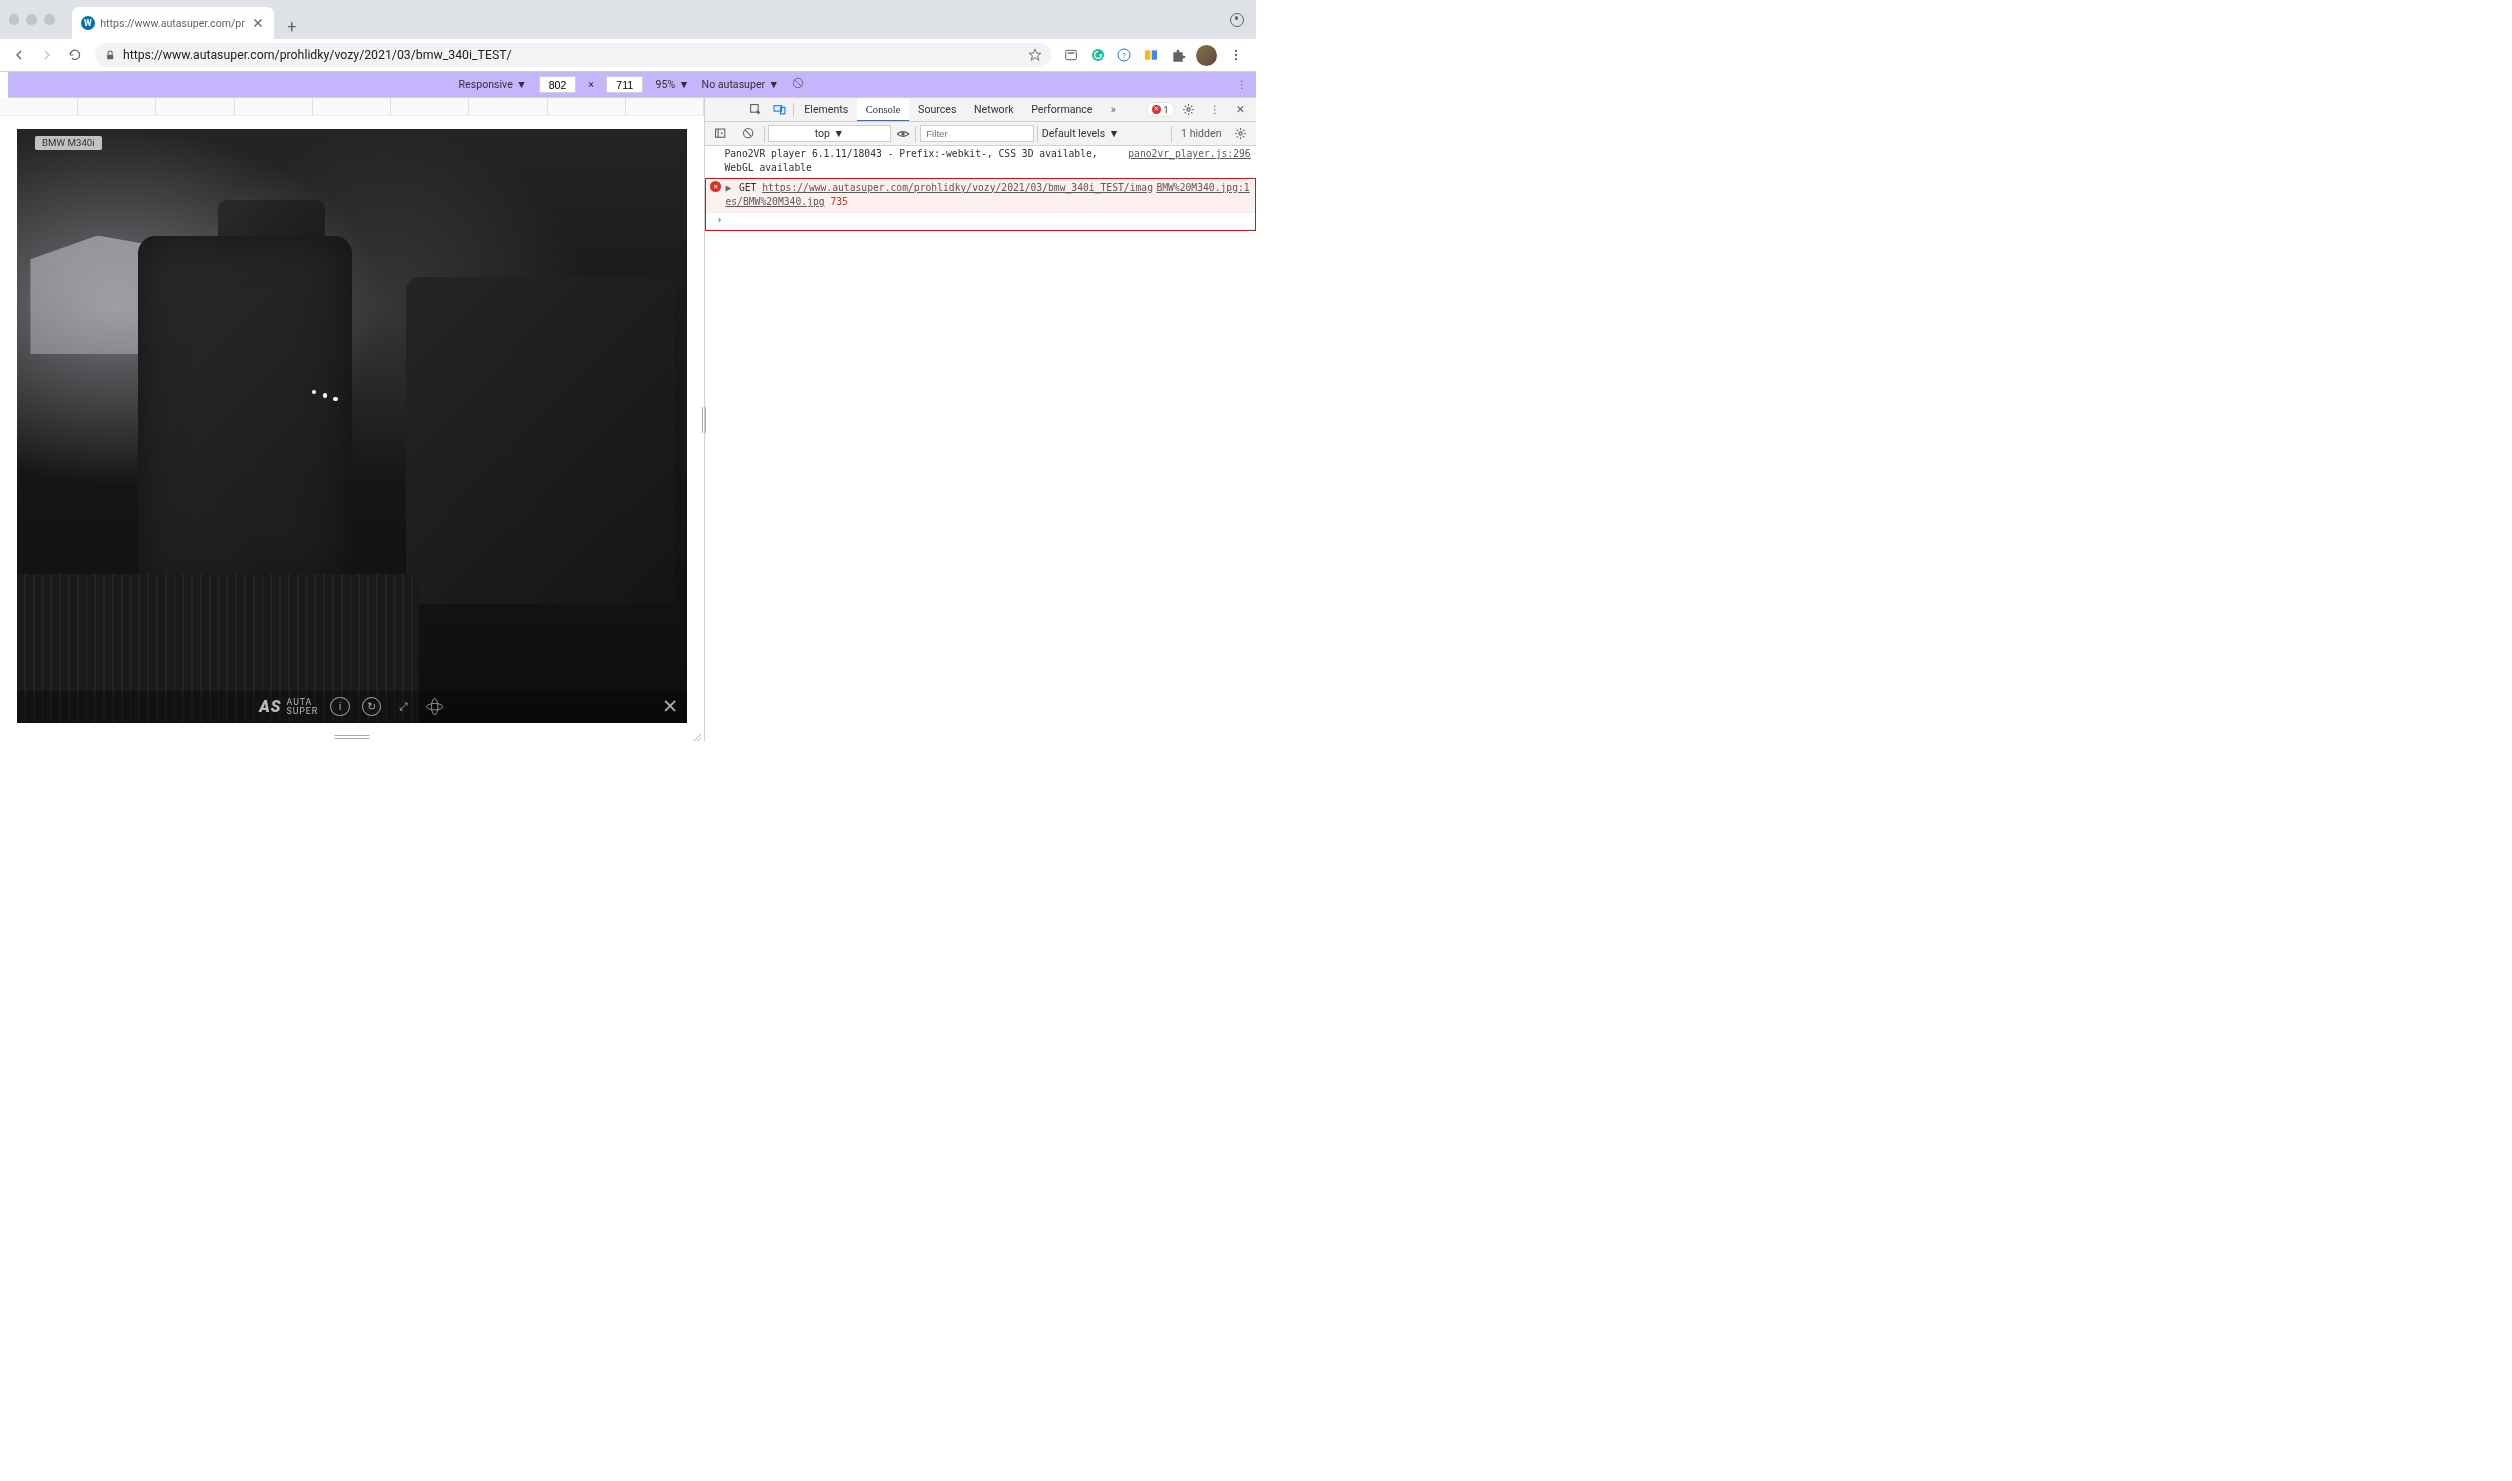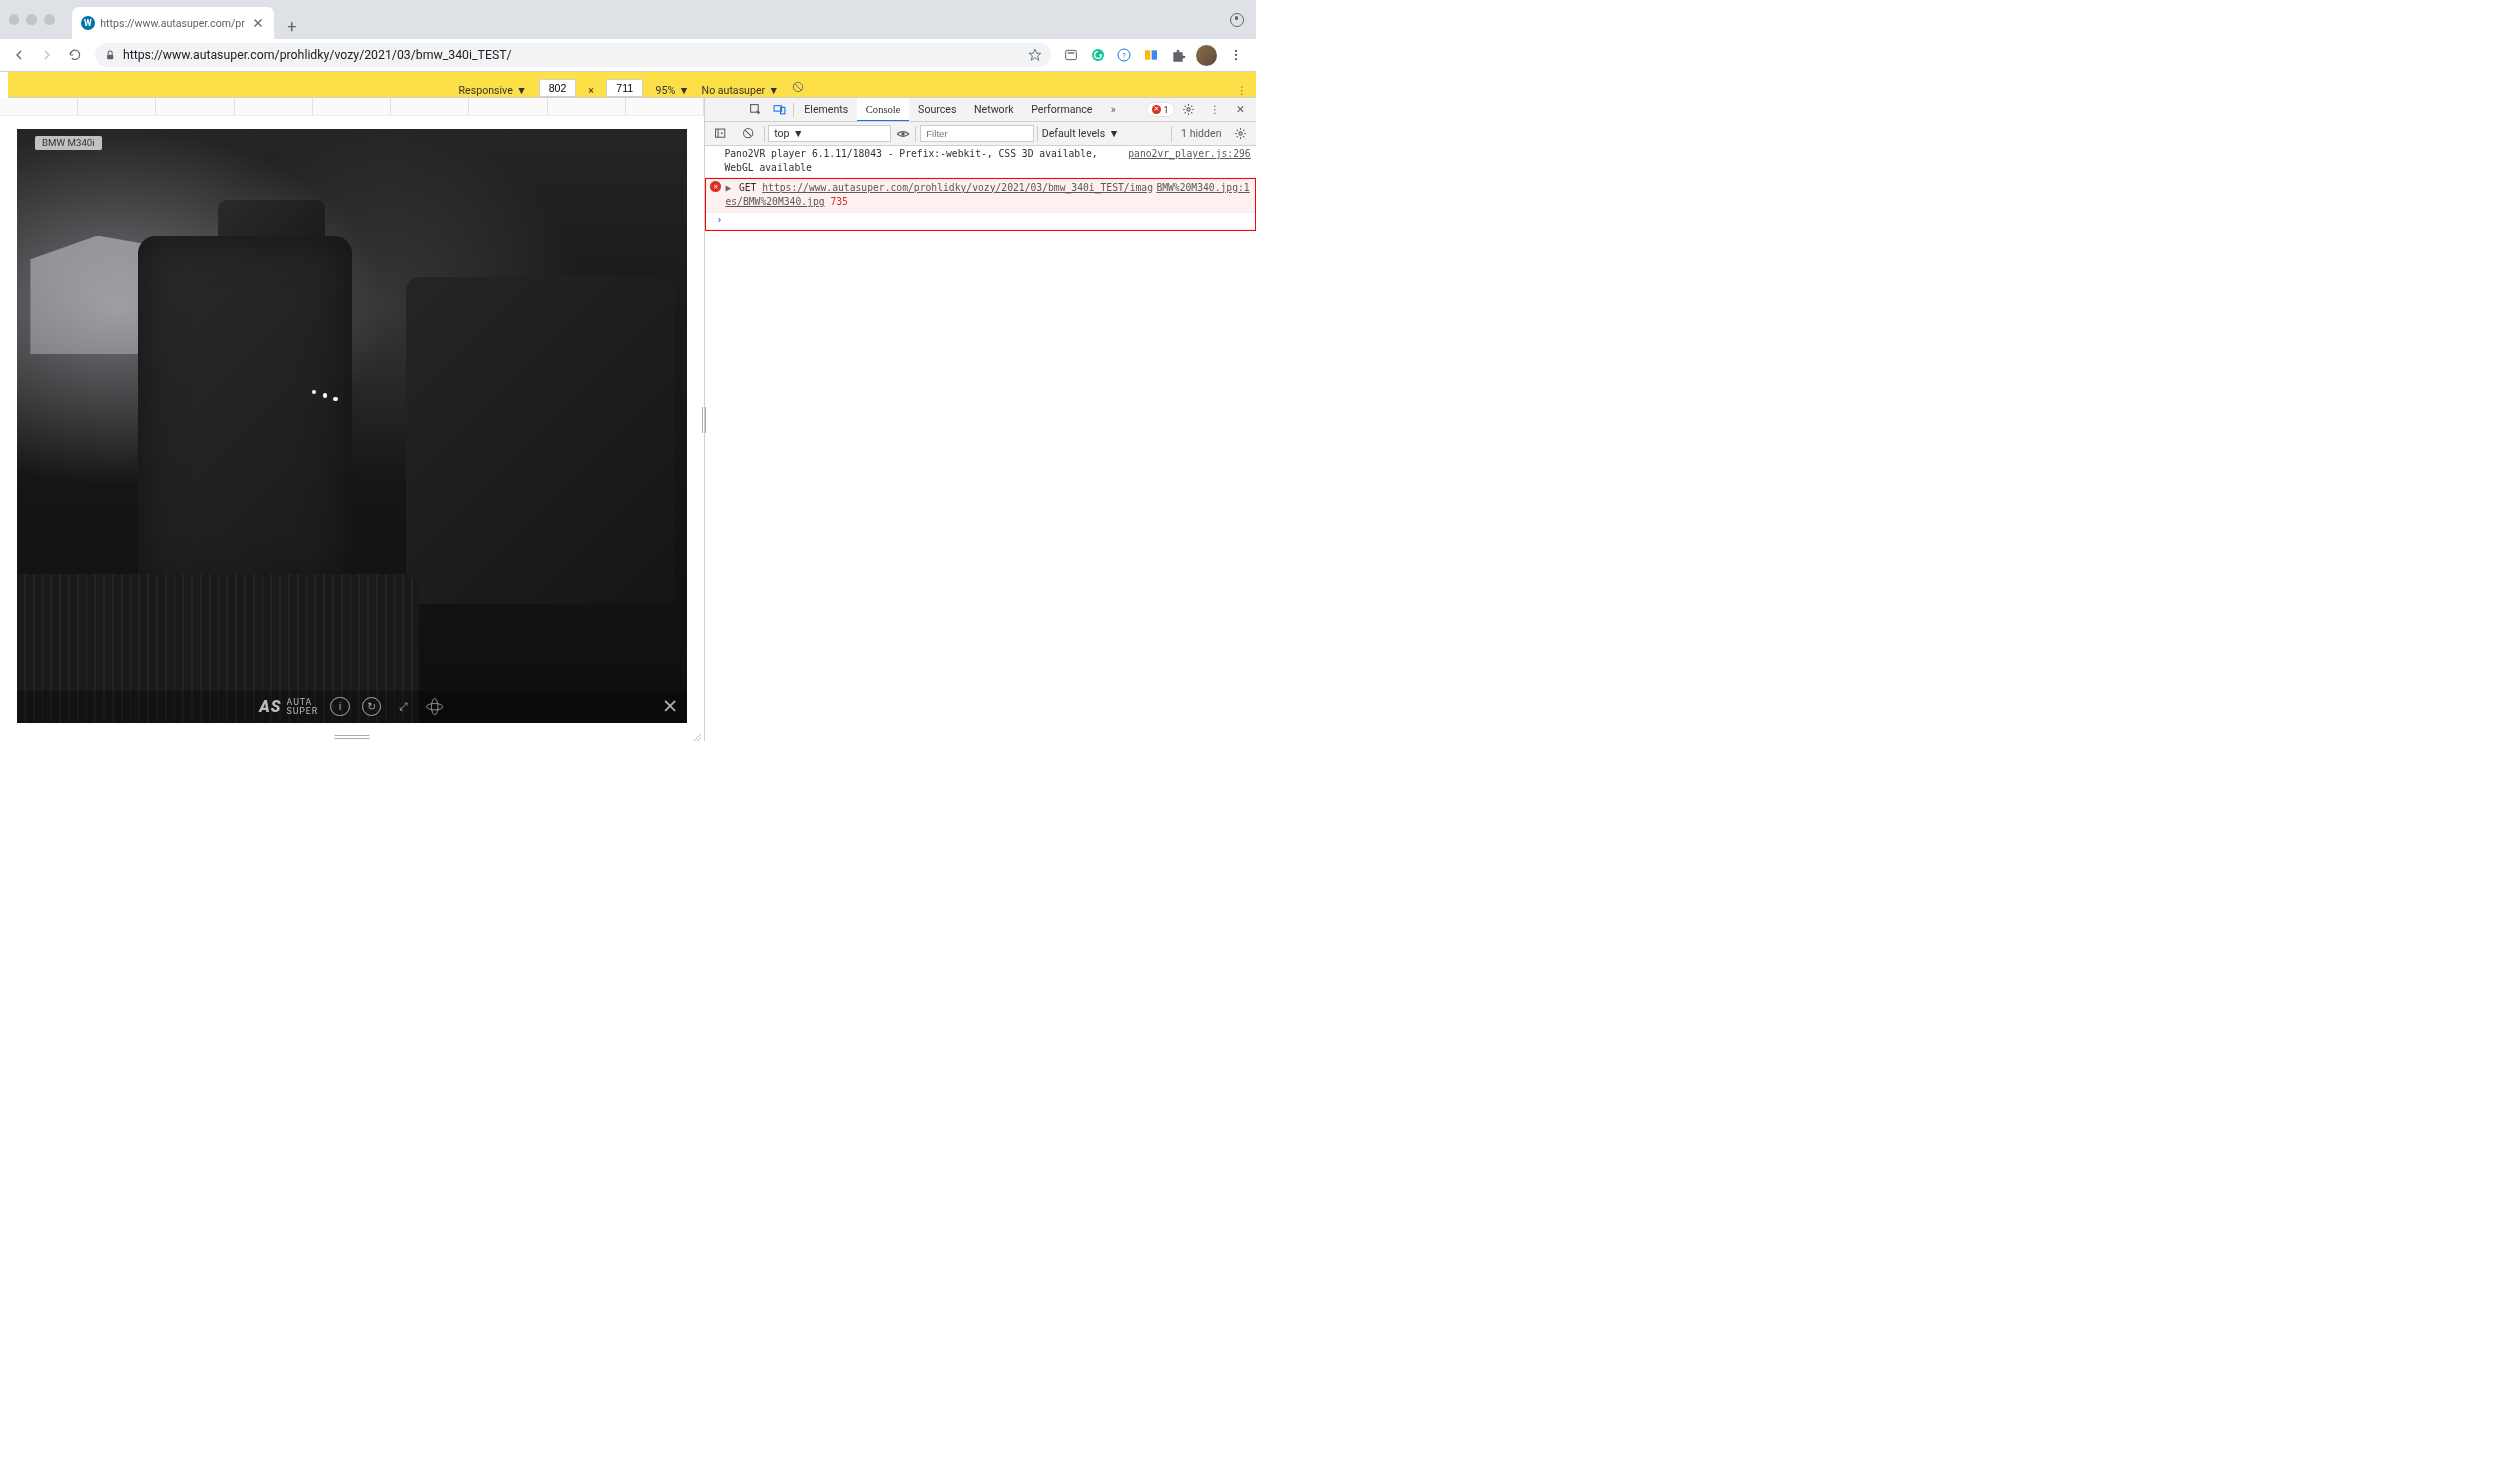--- a/index.html
+++ b/index.html
@@ -58,21 +58,21 @@
     }
     .omnibox-lock { width: 12.3px; height: 12.3px; }
     .omnibox-text { color: #202124; font-size: 12.3px; flex: 1; }
     .omnibox-star { color: #5f6368; }
     .ext-icons { display: flex; align-items: center; gap: 10.6px; padding: 0 5.3px; }
     .ext-icon { width: 16px; height: 16px; display: flex; align-items: center; justify-content: center; cursor: pointer; }
     .avatar { width: 21px; height: 21px; border-radius: 50%; background: linear-gradient(135deg, #8b6f47, #5a4a3a); cursor: pointer; }
     
     
     .device-toolbar {
-      height: 26px; background: #fde047; display: flex; align-items: flex-end;
+      height: 26px; background: #c4b5fd; display: flex; align-items: center;
       justify-content: center; gap: 12.3px; border-bottom: 0.9px solid #d0d0d0;
       font-size: 10.6px; color: #333; position: relative; margin-left: 8px;
     }
     .dt-select { display: flex; align-items: center; gap: 3.5px; cursor: pointer; }
     .dt-input {
       width: 37px; height: 17.6px; border: 0.9px solid #d0d0d0; text-align: center;
       font-size: 10.6px; padding: 0;
     }
     .dt-menu { position: absolute; right: 8.8px; color: #5f6368; cursor: pointer; }
     .rotate-icon { width: 14px; height: 14px; }
@@ -198,21 +198,21 @@
     }
     .err-dot { width: 8.8px; height: 8.8px; border-radius: 50%; background: #d93025; color: #fff; font-size: 7px; display: flex; align-items: center; justify-content: center; }
     
     .dt-filterbar {
       height: 24px; display: flex; align-items: center; border-bottom: 0.9px solid #d0d0d0;
       background: #f3f3f3; font-size: 10.6px; color: #333; gap: 3.5px; padding: 0 3.5px;
     }
     .dt-context-select {
       border: 0.9px solid #ccc; height: 17.6px; padding: 0 5.3px;
       display: flex; align-items: center; gap: 3.5px; flex: 0 0 123px;
-      justify-content: flex-start; background: #fff;
+      justify-content: center; background: #fff;
     }
     .dt-filter-input {
       border: 0.9px solid #ccc; height: 17.6px; width: 114px; padding: 0 5.3px;
       font-size: 9.7px; background: #fff;
     }
     .dt-levels { display: flex; align-items: center; gap: 3.5px; cursor: pointer; }
     .dt-hidden { margin-left: auto; color: #5a5a5a; padding-right: 3.5px; }
     
     .console-body {
       flex: 1; font-family: Menlo, Consolas, monospace; font-size: 9.7px;

